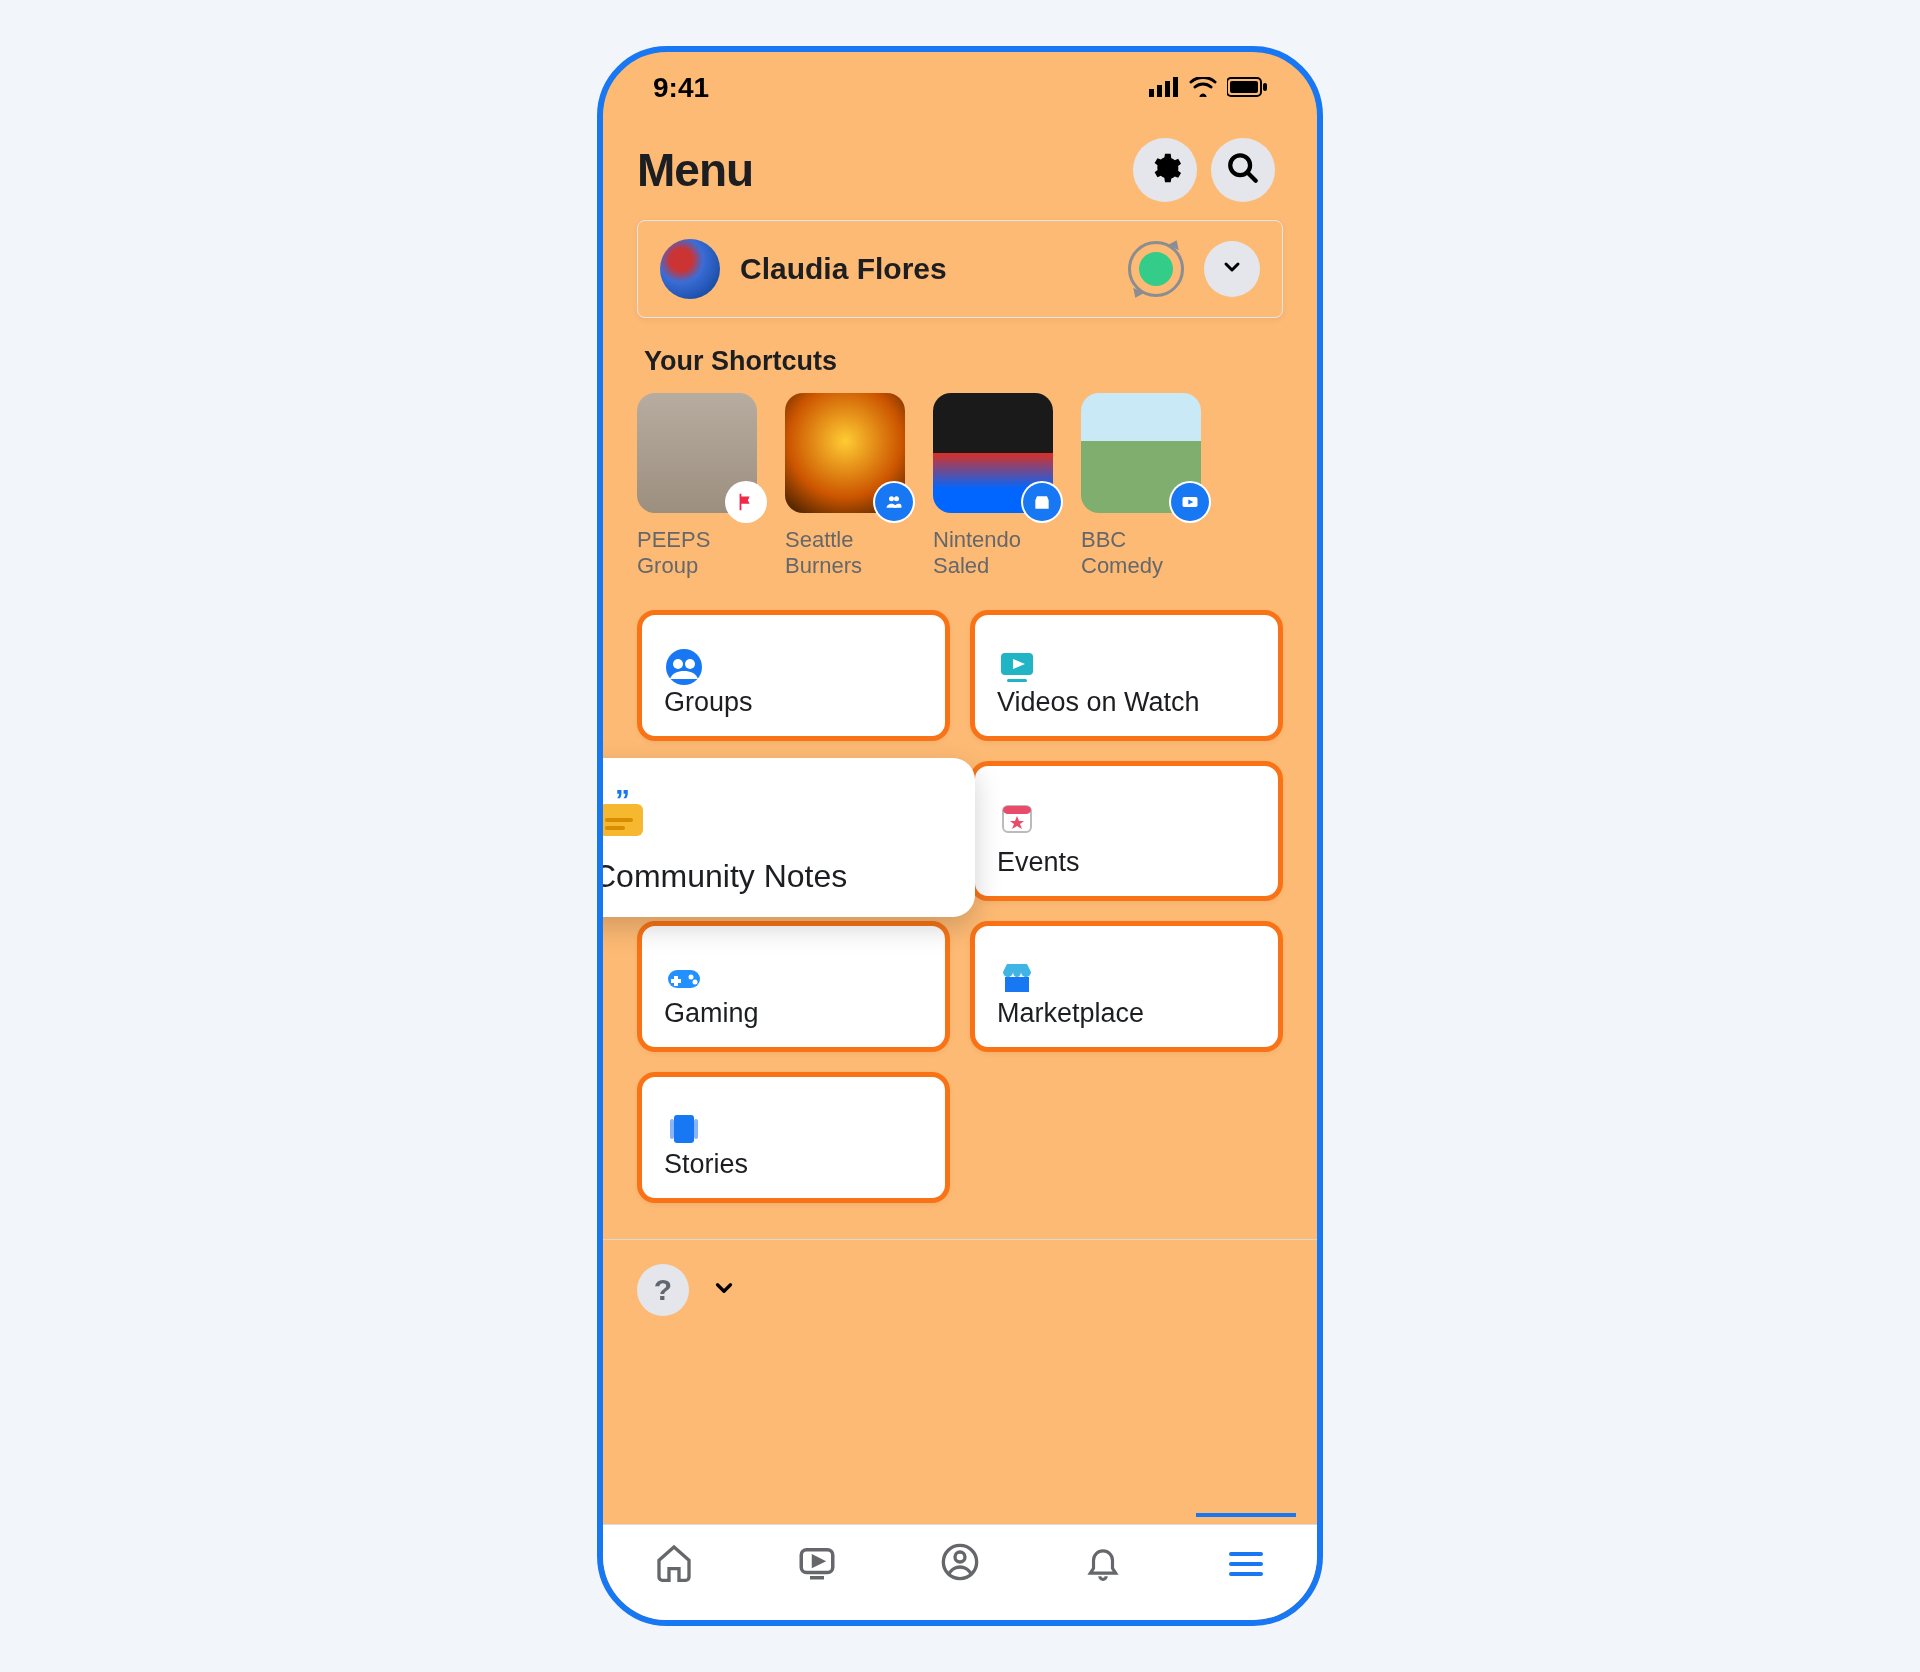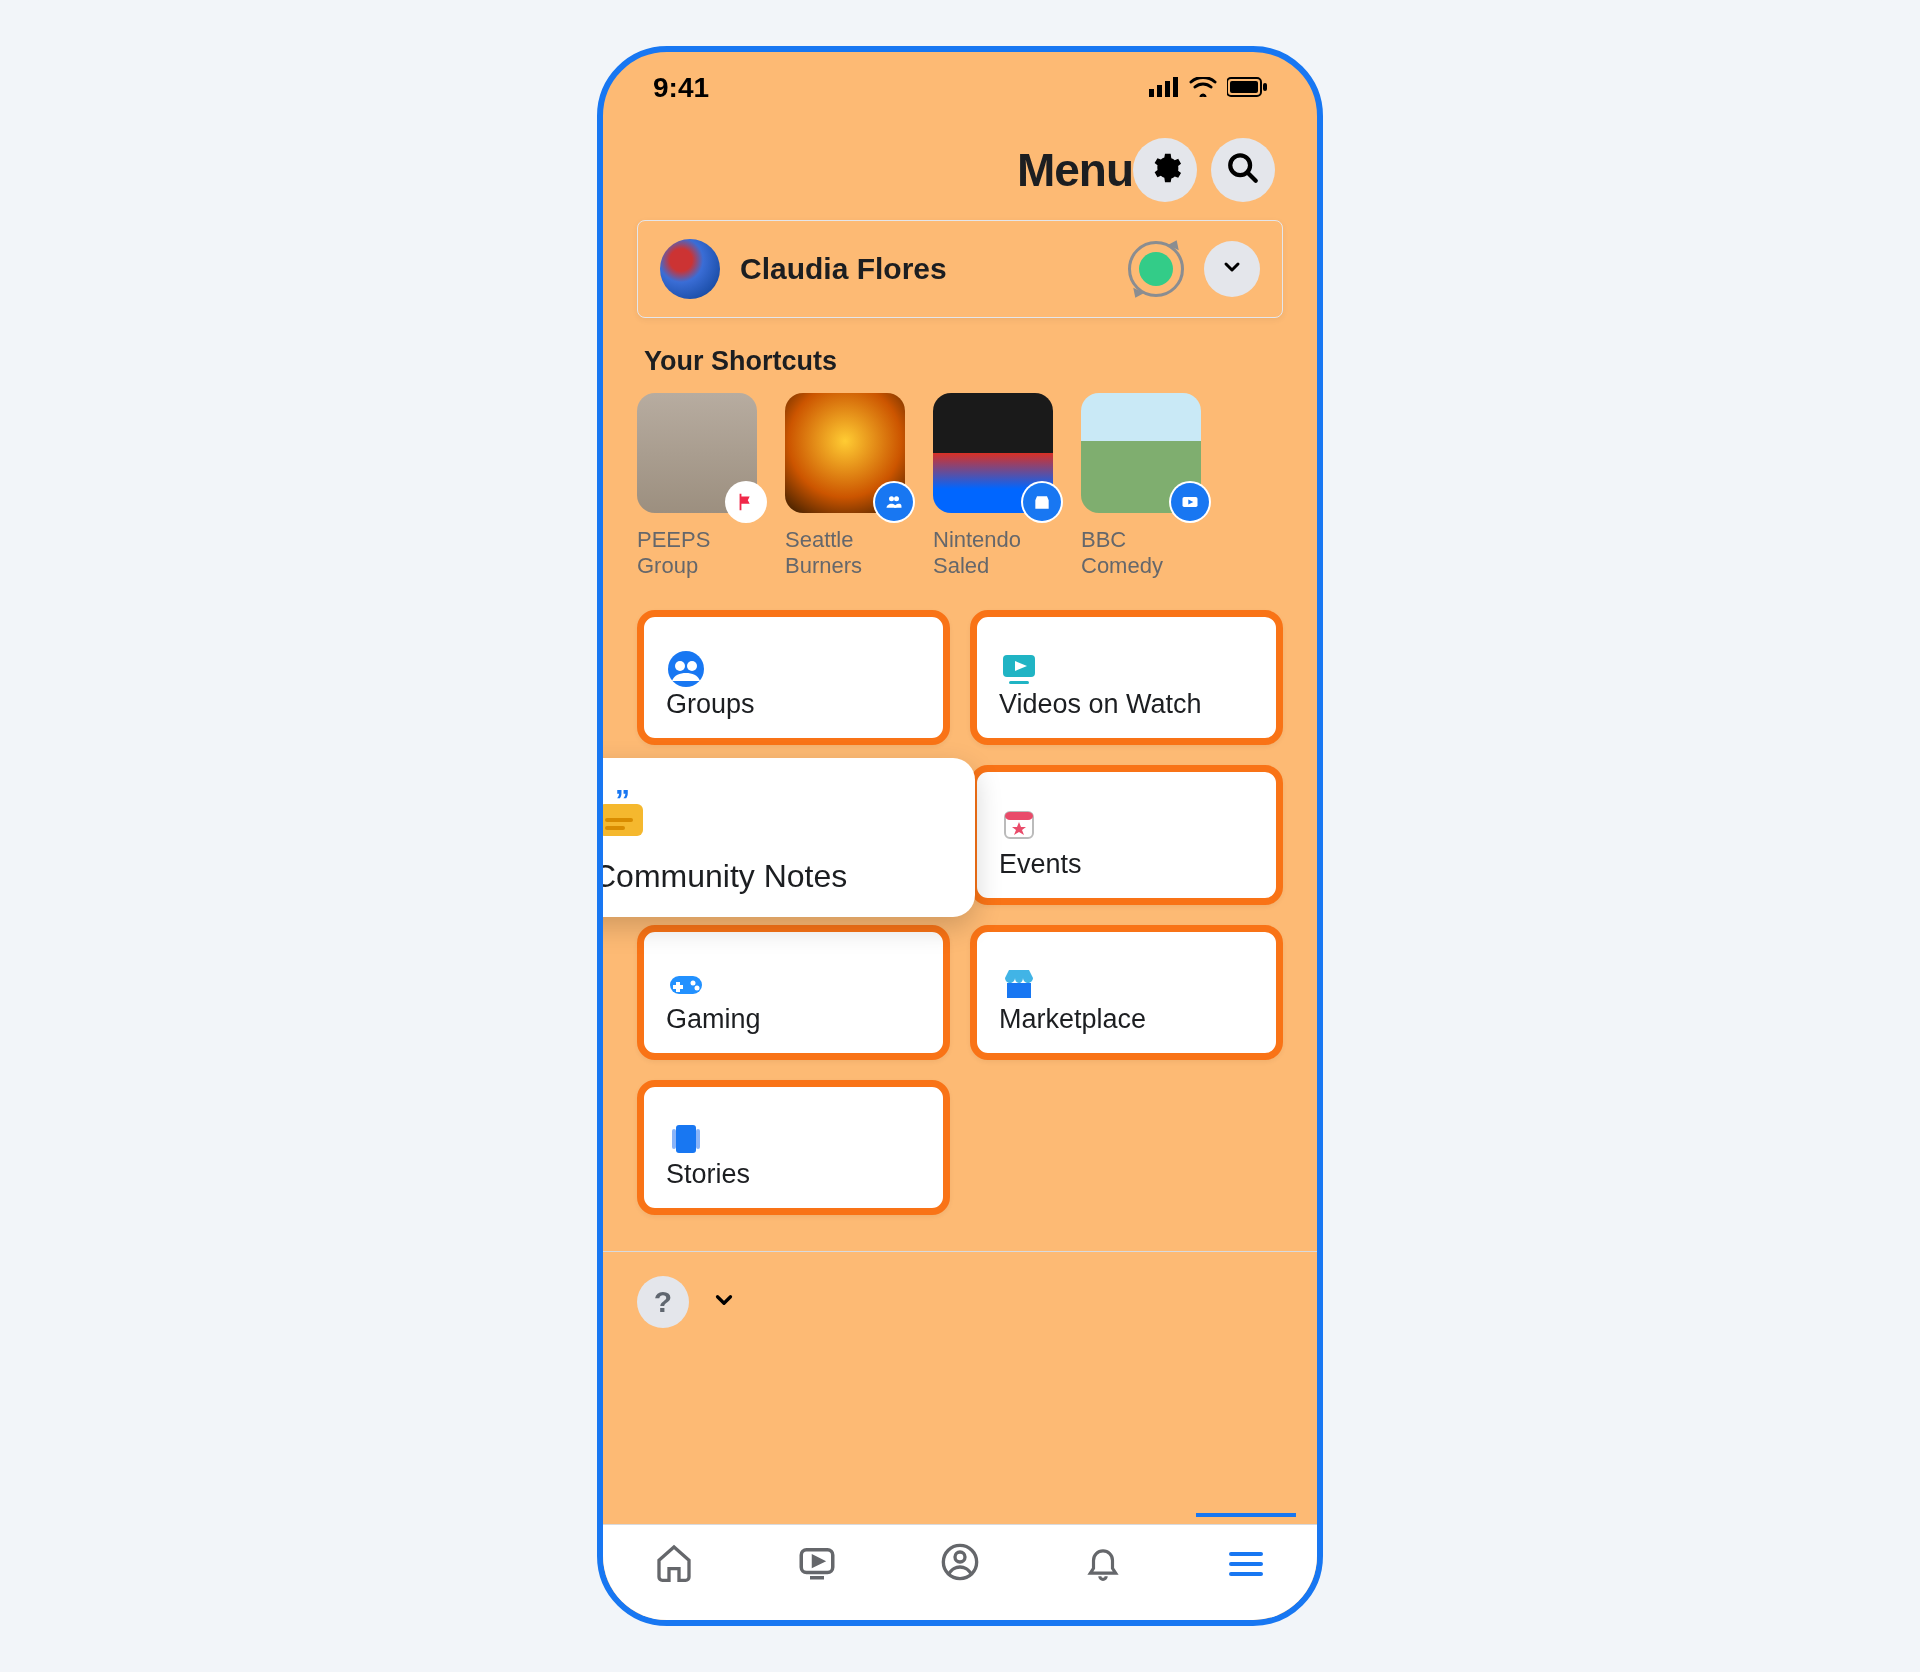--- a/index.html
+++ b/index.html
@@ -38,21 +38,21 @@
     display: flex;
     align-items: center;
     justify-content: space-between;
     padding: 0 50px;
     font-size: 28px;
     font-weight: 600;
     color: #000;
   }
   .status-right { display: flex; align-items: center; gap: 10px; }
   .header {
-    display: flex; align-items: center; justify-content: flex-end;
+    display: flex; align-items: center; justify-content: space-between;
     padding: 14px 42px 18px 34px;
   }
   .header h1 { font-size: 46px; font-weight: 800; letter-spacing: -1px; color:#1c1e21; }
   .header-icons { display:flex; gap:14px; }
   .circ-btn {
     width:64px; height:64px; border-radius:50%;
     background:#e4e6eb; display:flex; align-items:center; justify-content:center;
     cursor:pointer;
   }
   .content { flex:1; overflow:visible; padding: 0 34px; }
@@ -81,21 +81,21 @@
     display:flex; align-items:center; justify-content:center; cursor:pointer;
   }
   .section-title { font-size:27px; font-weight:600; color:#1c1e21; margin-bottom:16px;margin-left:7px; }
   .shortcuts-row { display:flex; gap:28px; margin-bottom:30px; }
   .shortcut { width:120px; display:flex; flex-direction:column; align-items:center; cursor:pointer;}
   .sc-thumb { width:120px; height:120px; border-radius:18px; position:relative; }
   .sc-badge { position:absolute; bottom:-8px; right:-8px; width:38px; height:38px; border-radius:50%; background:#fff; display:flex; align-items:center; justify-content:center; box-shadow:0 0 0 2px #fff;}
   .sc-label { text-align:left; font-size:22px; color:#65676b; line-height:1.2; margin-top:14px; }
   .grid-area { position:relative; display:grid; grid-template-columns: 1fr 1fr; gap:20px; }
   .tile {
-    background:#fff; border:7px solid #f97316; border-radius:18px;
+    background:#fff; border:5px solid #f97316; border-radius:18px;
     box-shadow: 0 2px 5px rgba(0,0,0,0.05);
     padding: 32px 22px 18px 22px; min-height:118px;
     display:flex; flex-direction:column; justify-content:space-between;
     cursor:pointer;
   }
   .tile-label { font-size:27px; font-weight:500; color:#1c1e21; word-wrap:break-word; }
   .tile-ico { width:40px; height:40px; display:flex; align-items:center; justify-content:center; }
   .floating-tile {
     position:absolute; left:-72px; top:148px; width:410px;
     background:#fff; border-radius:22px;

